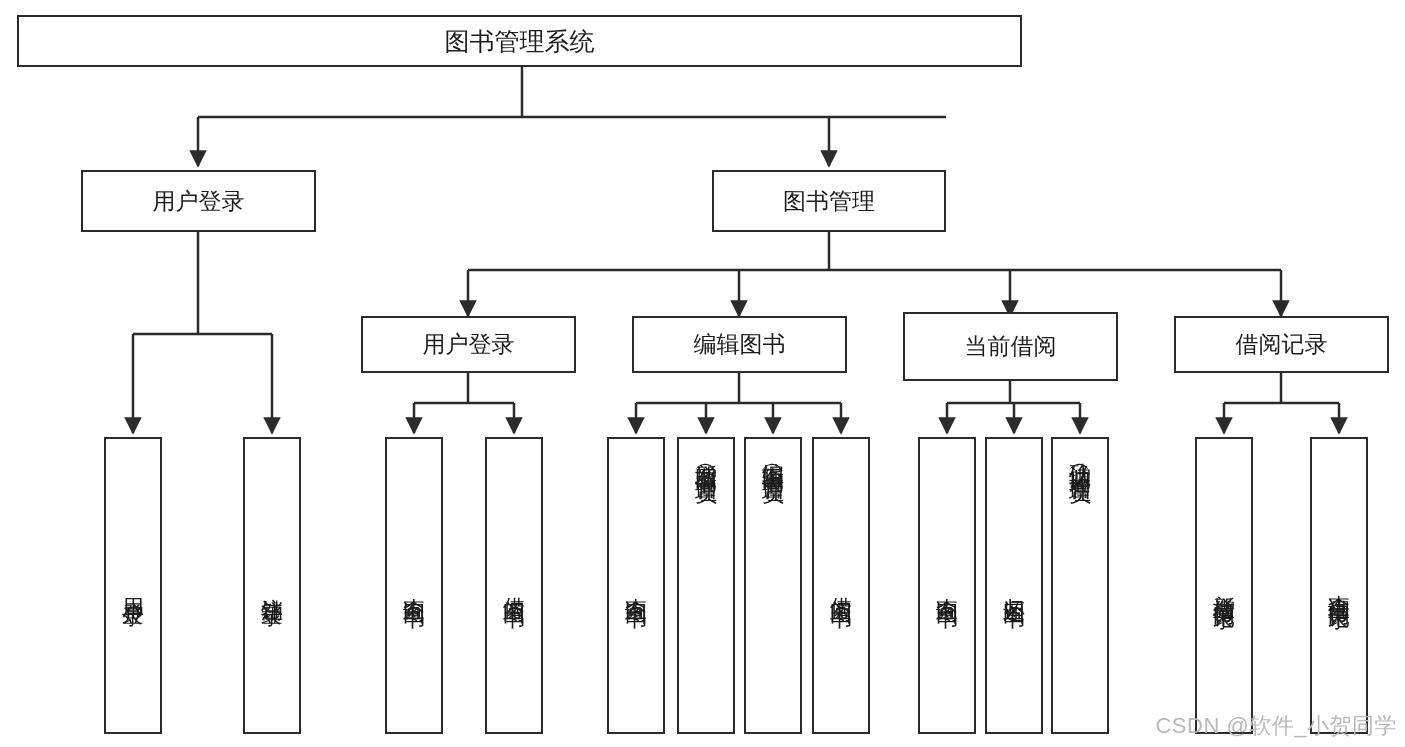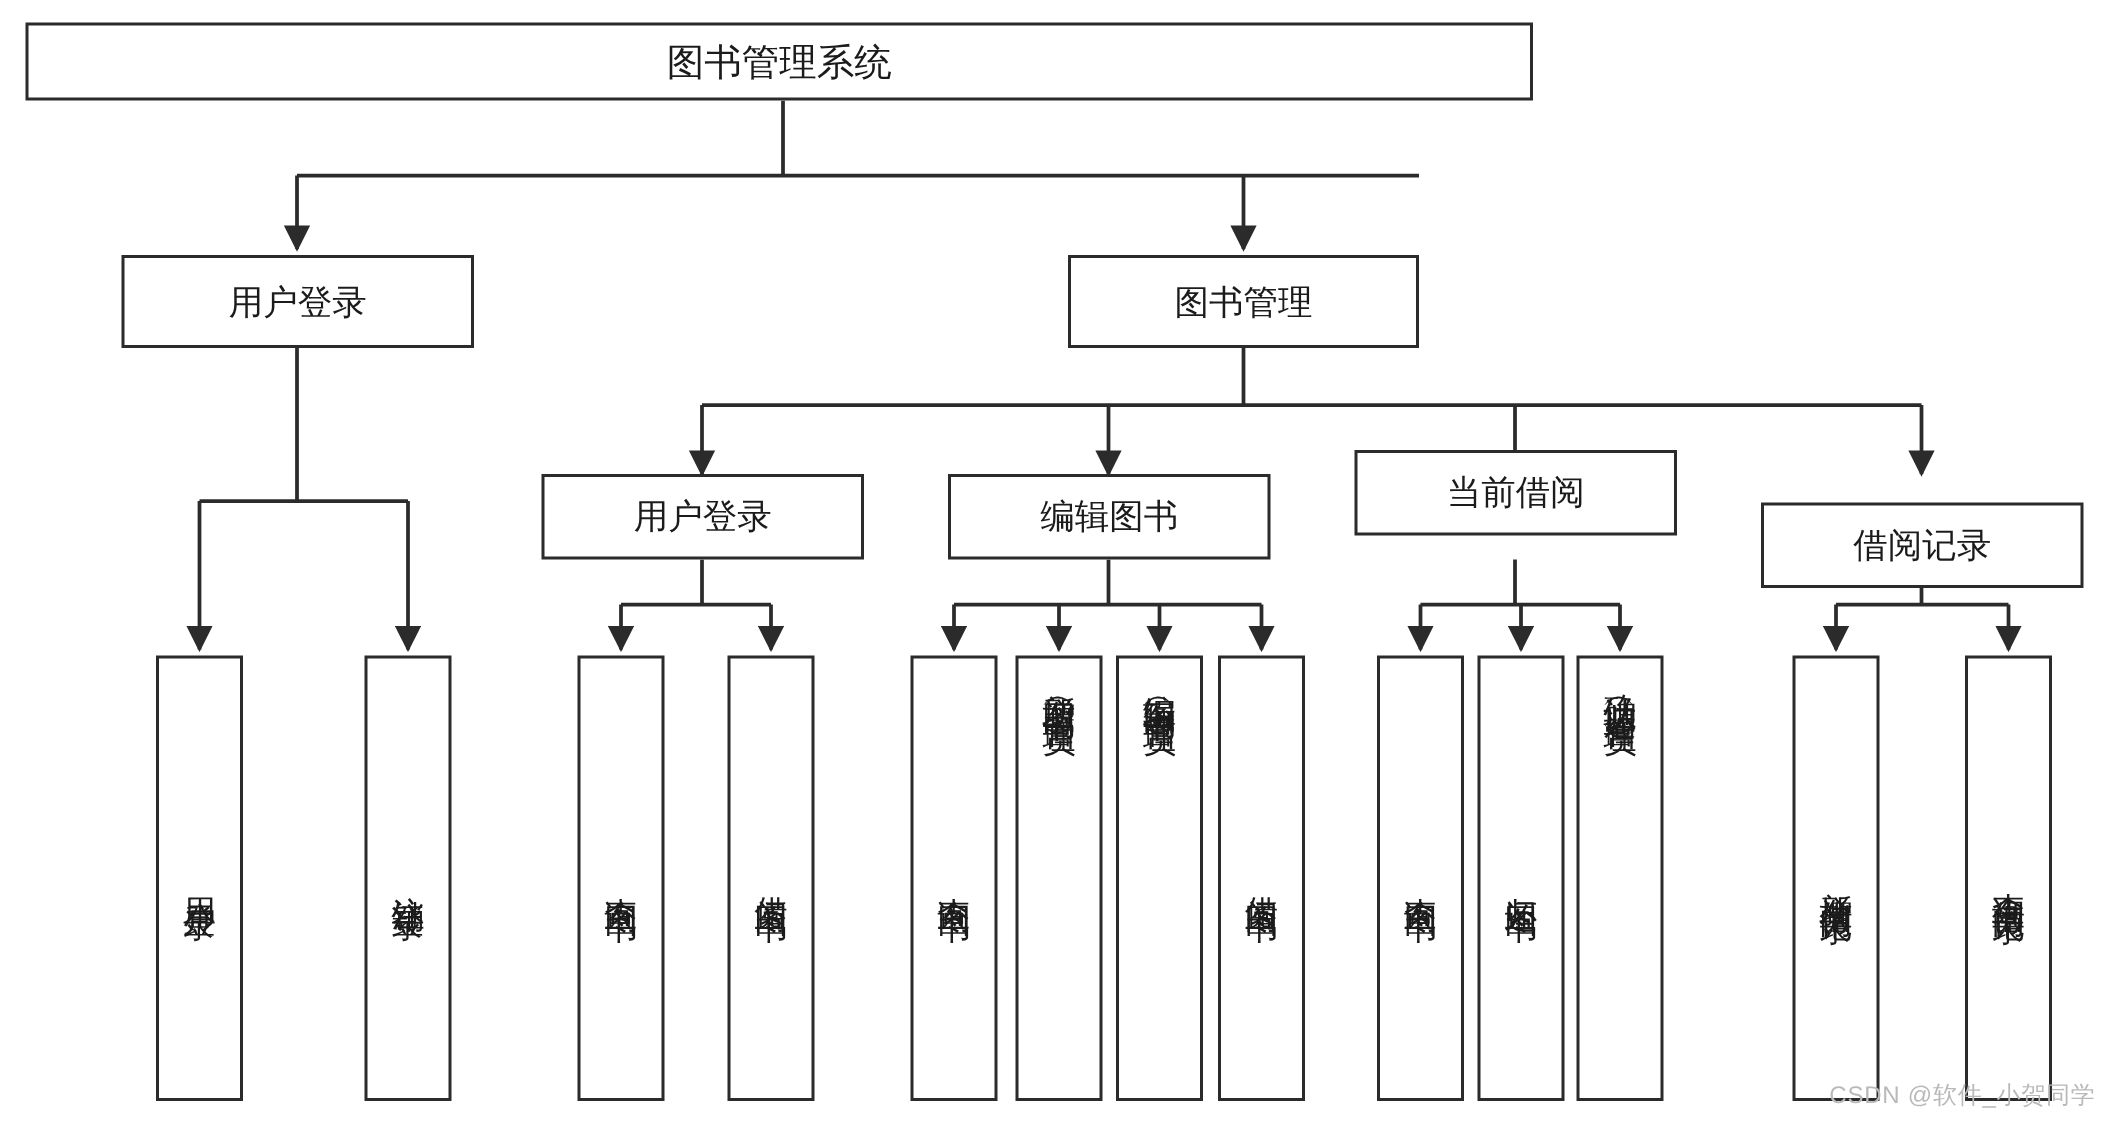--- a/index.html
+++ b/index.html
@@ -55,21 +55,21 @@
     display: block;
     white-space: nowrap;
   }
   .node.leaf.center {
     align-items: center;
   }
   .watermark {
     position: absolute;
     right: 8px;
     bottom: 6px;
-    font-size: 16px;
+    font-size: 22px;
     color: #b9b9b9;
     letter-spacing: 0.5px;
     white-space: nowrap;
   }
 </style>
 </head>
 <body>
 
 <div id="canvas">
 
@@ -133,24 +133,24 @@
   <div class="node lvl2" style="left:712px; top:170px; width:234px; height:62px;">
     <span>图书管理</span>
   </div>
 
   <div class="node lvl3" style="left:361px; top:316px; width:215px; height:57px;">
     <span>用户登录</span>
   </div>
   <div class="node lvl3" style="left:632px; top:316px; width:215px; height:57px;">
     <span>编辑图书</span>
   </div>
-  <div class="node lvl3" style="left:903px; top:300px; width:215px; height:57px;">
+  <div class="node lvl3" style="left:903px; top:312px; width:215px; height:69px;">
     <span>当前借阅</span>
   </div>
-  <div class="node lvl3" style="left:1174px; top:316px; width:215px; height:57px;margin-top:19px;">
+  <div class="node lvl3" style="left:1174px; top:316px; width:215px; height:57px;">
     <span>借阅记录</span>
   </div>
 
   <div class="node leaf center" style="left:104px; top:437px; width:58px; height:297px;">
     <span class="vtext">用户登录</span>
   </div>
   <div class="node leaf center" style="left:243px; top:437px; width:58px; height:297px;">
     <span class="vtext">注销登录</span>
   </div>
 

